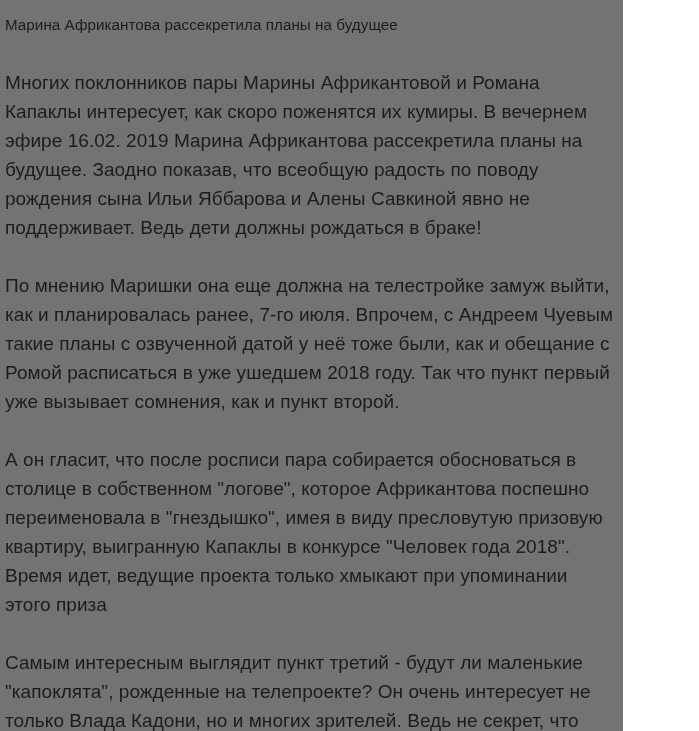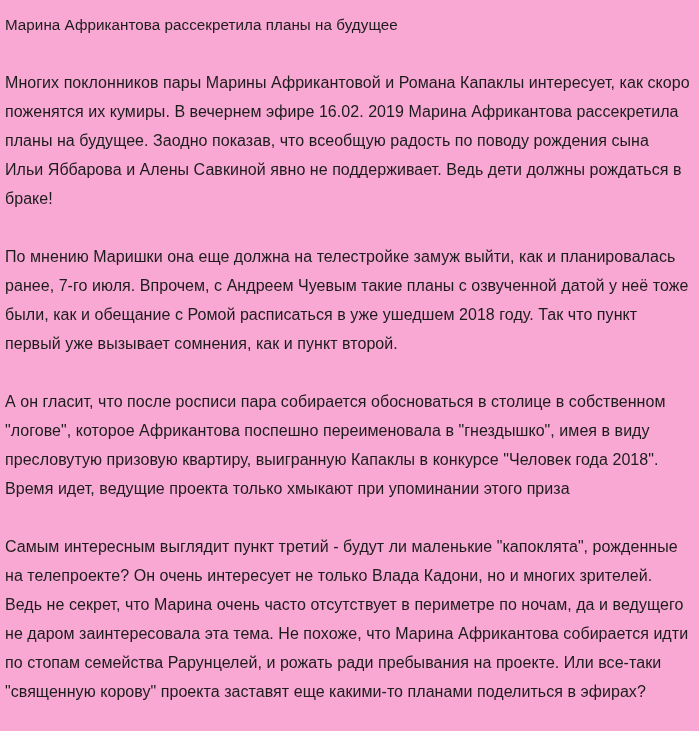--- a/index.html
+++ b/index.html
@@ -11,35 +11,35 @@
   body {
     width: 699px;
     height: 731px;
     overflow: hidden;
     font-family: "Liberation Sans", "DejaVu Sans", sans-serif;
     color: #1c1c1c;
     -webkit-font-smoothing: antialiased;
   }
   .article {
     box-sizing: border-box;
-    width: 699px;
+    width: 623px;
     height: 731px;
     padding: 10px 8px 8px 5px;
-    background: #f9a8d4;
+    background: #737373;
   }
   .headline {
     font-size: 15.2px;
     line-height: 29px;
     font-weight: 400;
     color: #1c1c1c;
     margin: 0 0 29px 0;
     letter-spacing: 0.05px;
   }
   .para {
-    font-size: 16px;
+    font-size: 19px;
     line-height: 29px;
     font-weight: 400;
     color: #1c1c1c;
     margin: 0 0 29px 0;
     letter-spacing: 0.05px;
     text-align: left;
     white-space: normal;
   }
   .para:last-child {
     margin-bottom: 0;

